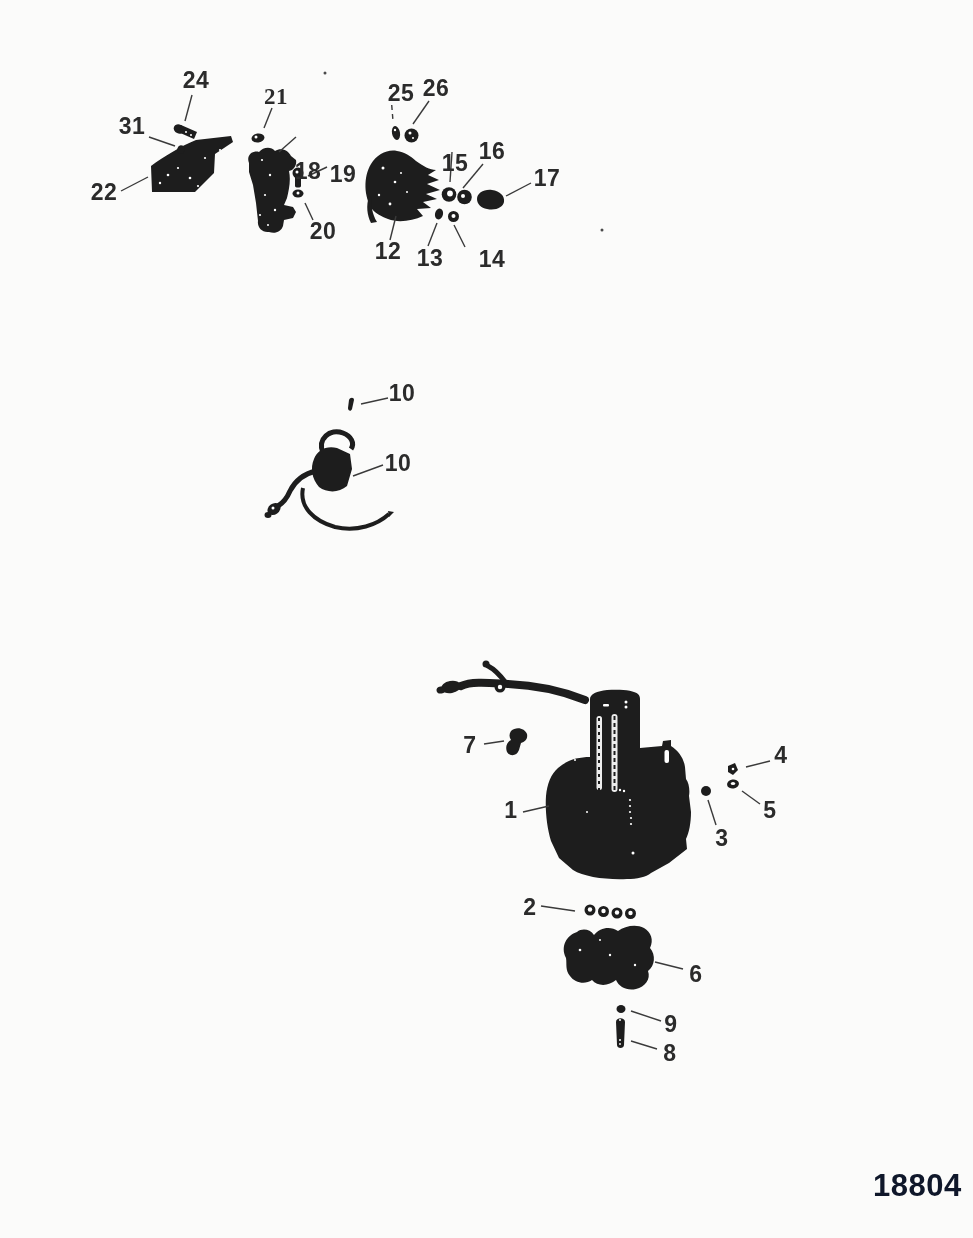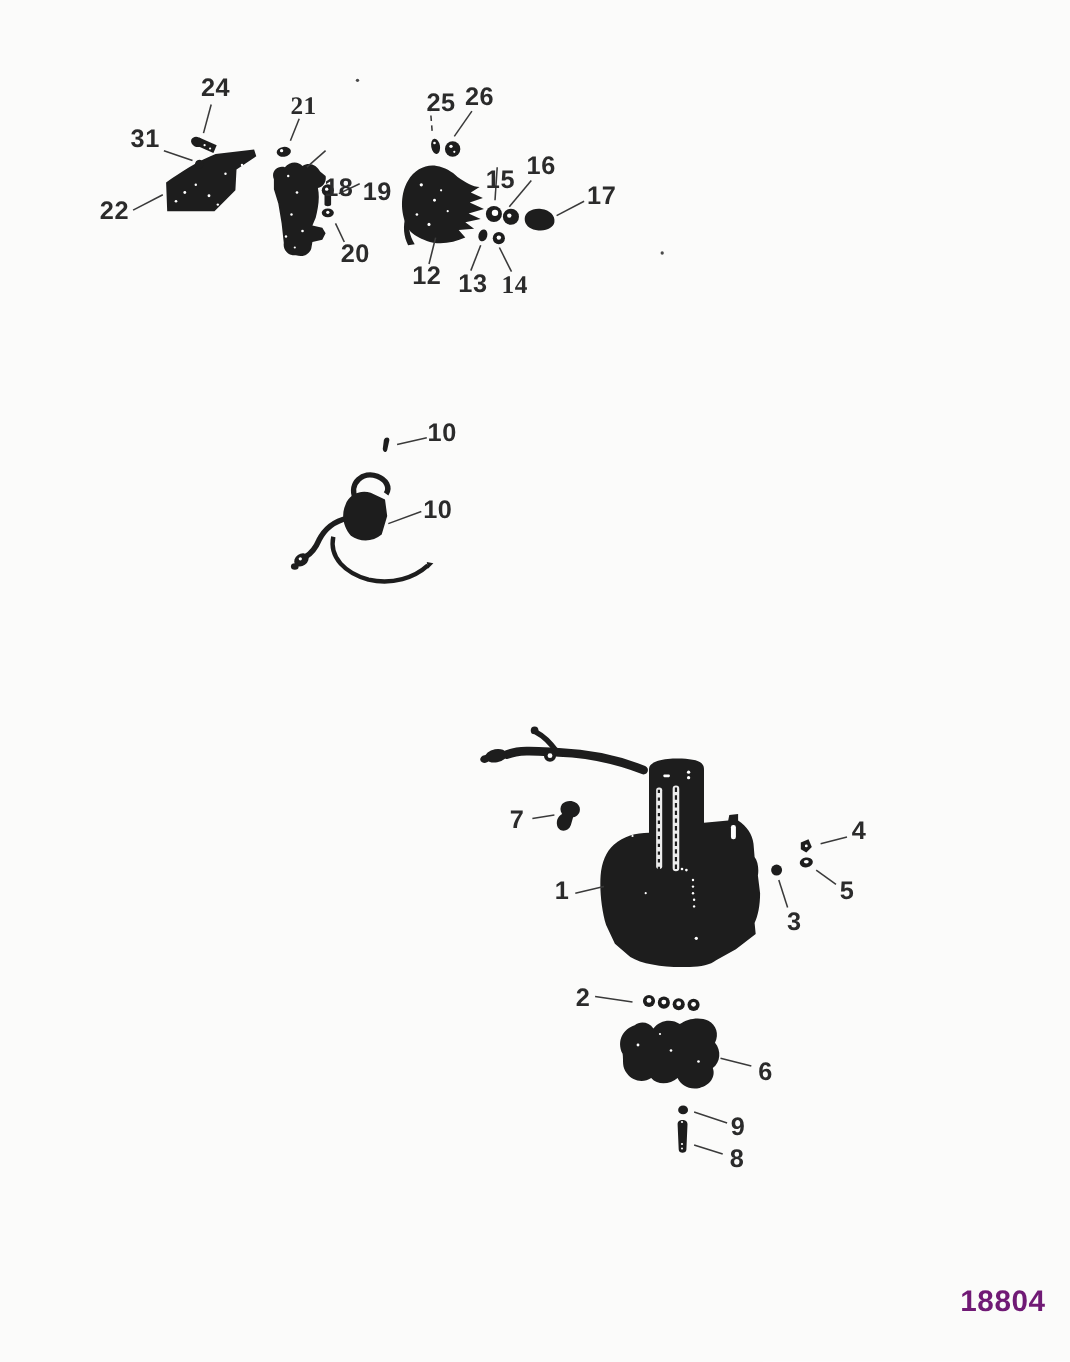--- a/index.html
+++ b/index.html
@@ -29,23 +29,23 @@
     font-size:23px;
     letter-spacing:0.5px;
     color:var(--label);
     white-space:nowrap;
     user-select:none;
   }
   .figure-number{
     position:absolute;
     left:873px;top:1168px;
     font-weight:bold;
-    font-size:27px;
+    font-size:31px;
     letter-spacing:0.5px;
-    color:#701a75;
+    color:#0f172a;
   }
 </style>
 </head>
 <body>
 
 <div class="canvas">
 
   <svg class="diagram" width="973" height="1238" viewBox="0 0 973 1238">
 
     <g>
@@ -255,21 +255,21 @@
       <div class="callout" style="left: 308px; top: 143px; margin-top: 28px;">18</div>
       <div class="callout" style="left: 343px; top: 158px; margin-top: 16px;">19</div>
       <div class="callout" style="left: 323px; top: 231px;">20</div>
       <div class="callout" style="left: 401px; top: 81px; margin-top: 12px;">25</div>
       <div class="callout" style="left: 436px; top: 88px;">26</div>
       <div class="callout" style="left: 455px; top: 124px; margin-top: 39px;">15</div>
       <div class="callout" style="left: 492px; top: 151px;">16</div>
       <div class="callout" style="left: 547px; top: 178px;">17</div>
       <div class="callout" style="left: 388px; top: 251px;">12</div>
       <div class="callout" style="left: 430px; top: 258px;">13</div>
-      <div class="callout" style="left: 468px; top: 259px; font-family: Liberation Serif, serif;">14</div>
+      <div class="callout" style="left: 492px; top: 259px;">14</div>
       <div class="callout" style="left: 402px; top: 393px;">10</div>
       <div class="callout" style="left: 398px; top: 463px;">10</div>
       <div class="callout" style="left: 470px; top: 745px;">7</div>
       <div class="callout" style="left: 511px; top: 810px;">1</div>
       <div class="callout" style="left: 781px; top: 755px;">4</div>
       <div class="callout" style="left: 770px; top: 810px;">5</div>
       <div class="callout" style="left: 722px; top: 838px;">3</div>
       <div class="callout" style="left: 530px; top: 907px;">2</div>
       <div class="callout" style="left: 696px; top: 974px;">6</div>
       <div class="callout" style="left: 671px; top: 1024px;">9</div>

